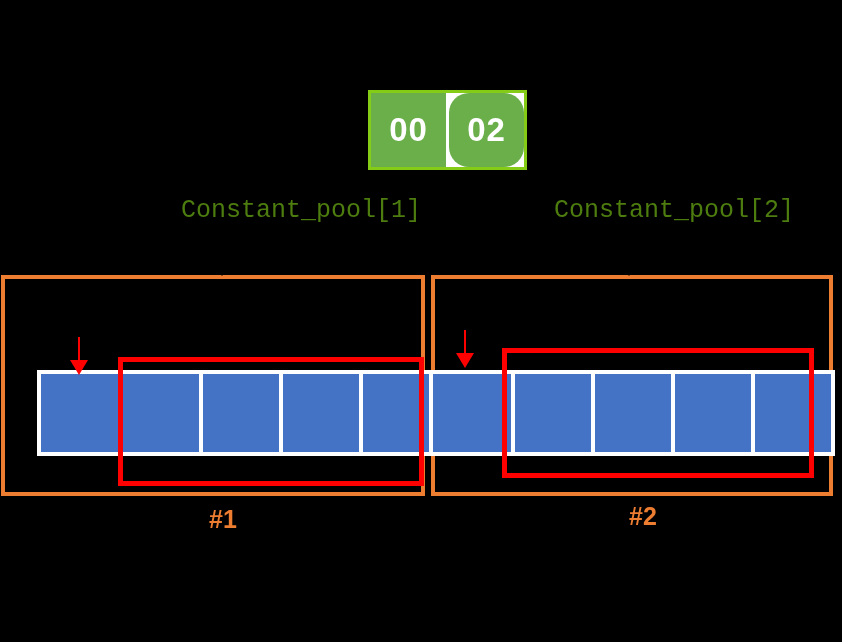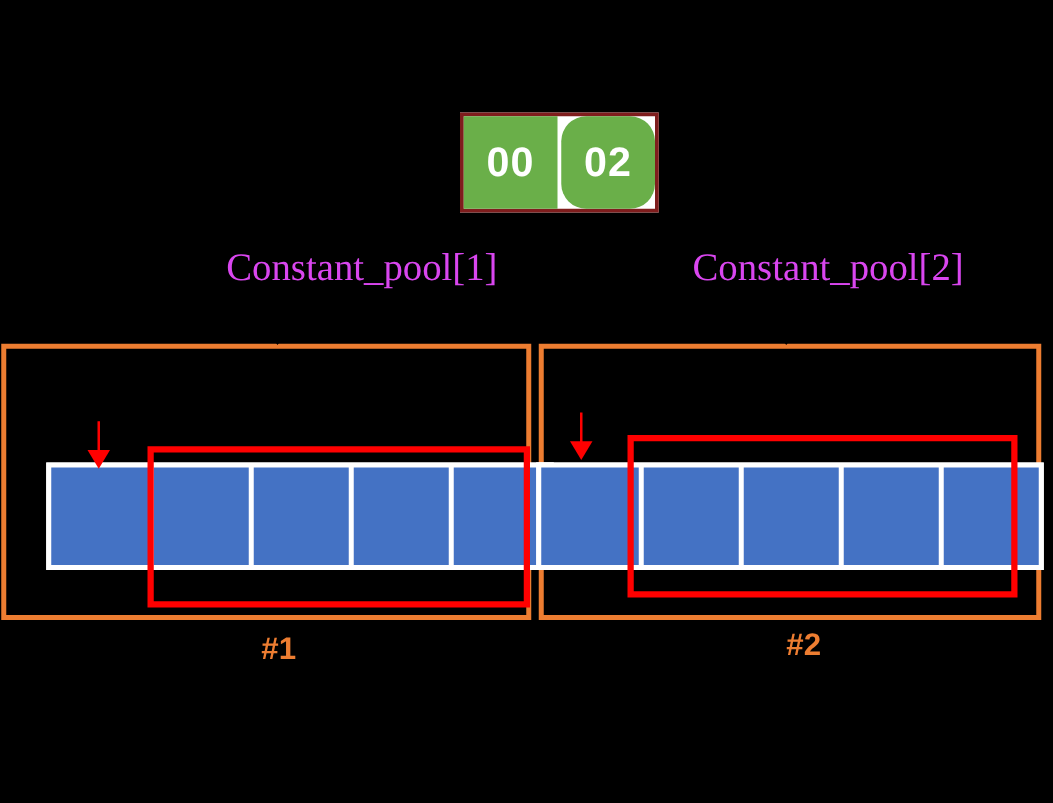--- a/index.html
+++ b/index.html
@@ -15,21 +15,21 @@
     background: #000000;
     overflow: hidden;
     font-family: "Liberation Sans", sans-serif;
   }
 
   
   .bytes-group {
     position: absolute;
     display: flex;
     background: #ffffff;
-    border: 3px solid #7f1d1d;
+    border: 3px solid #84cc16;
     box-sizing: border-box;
   }
   .byte-cell {
     width: 75px;
     height: 74px;
     background: #6aaf49;
     display: flex;
     align-items: center;
     justify-content: center;
     color: #ffffff;
@@ -39,23 +39,23 @@
     font-family: "Liberation Sans", sans-serif;
   }
   .byte-cell + .byte-cell {
     margin-left: 3px;
     border-radius: 20px;
   }
 
   
   .caption {
     position: absolute;
-    color: #d946ef;
-    font-size: 31px;
-    font-family: Liberation Serif, serif;
+    color: #4d7c0f;
+    font-size: 25px;
+    font-family: Liberation Mono, monospace;
     white-space: nowrap;
   }
 
   
   .orange-frame {
     position: absolute;
     border: 4px solid #ed7d31;
     box-sizing: border-box;
     background: transparent;
   }

